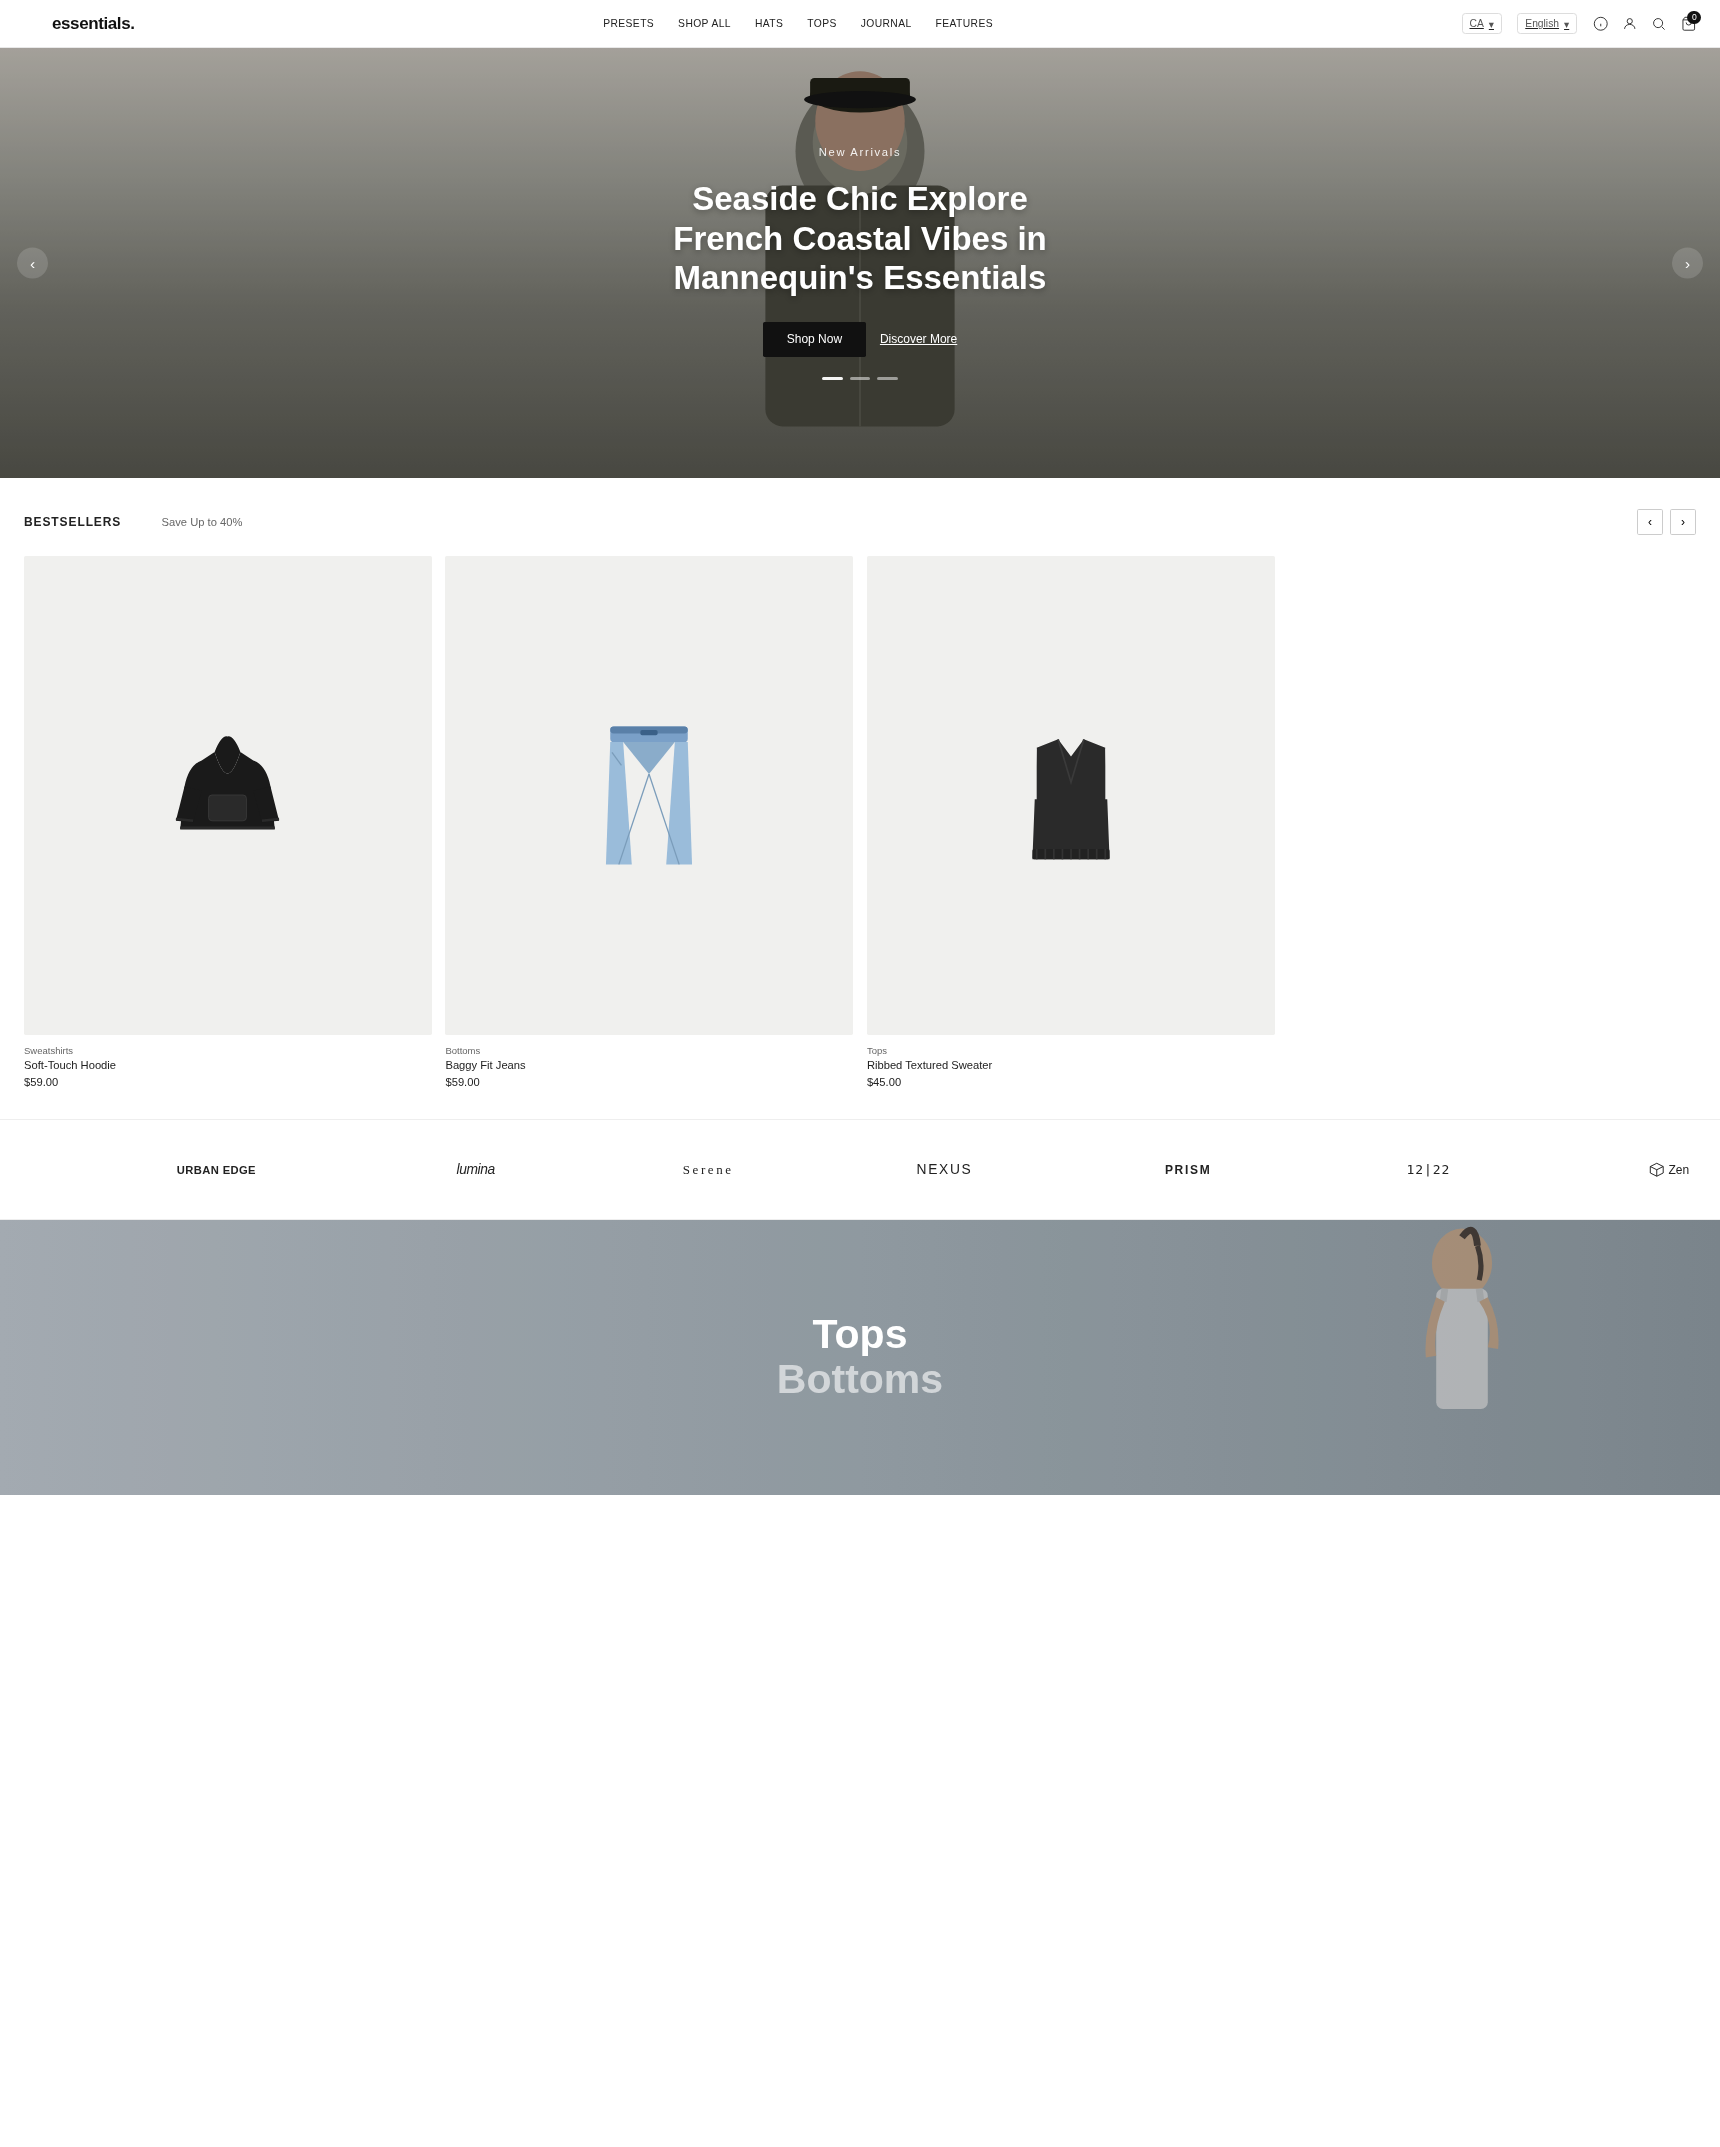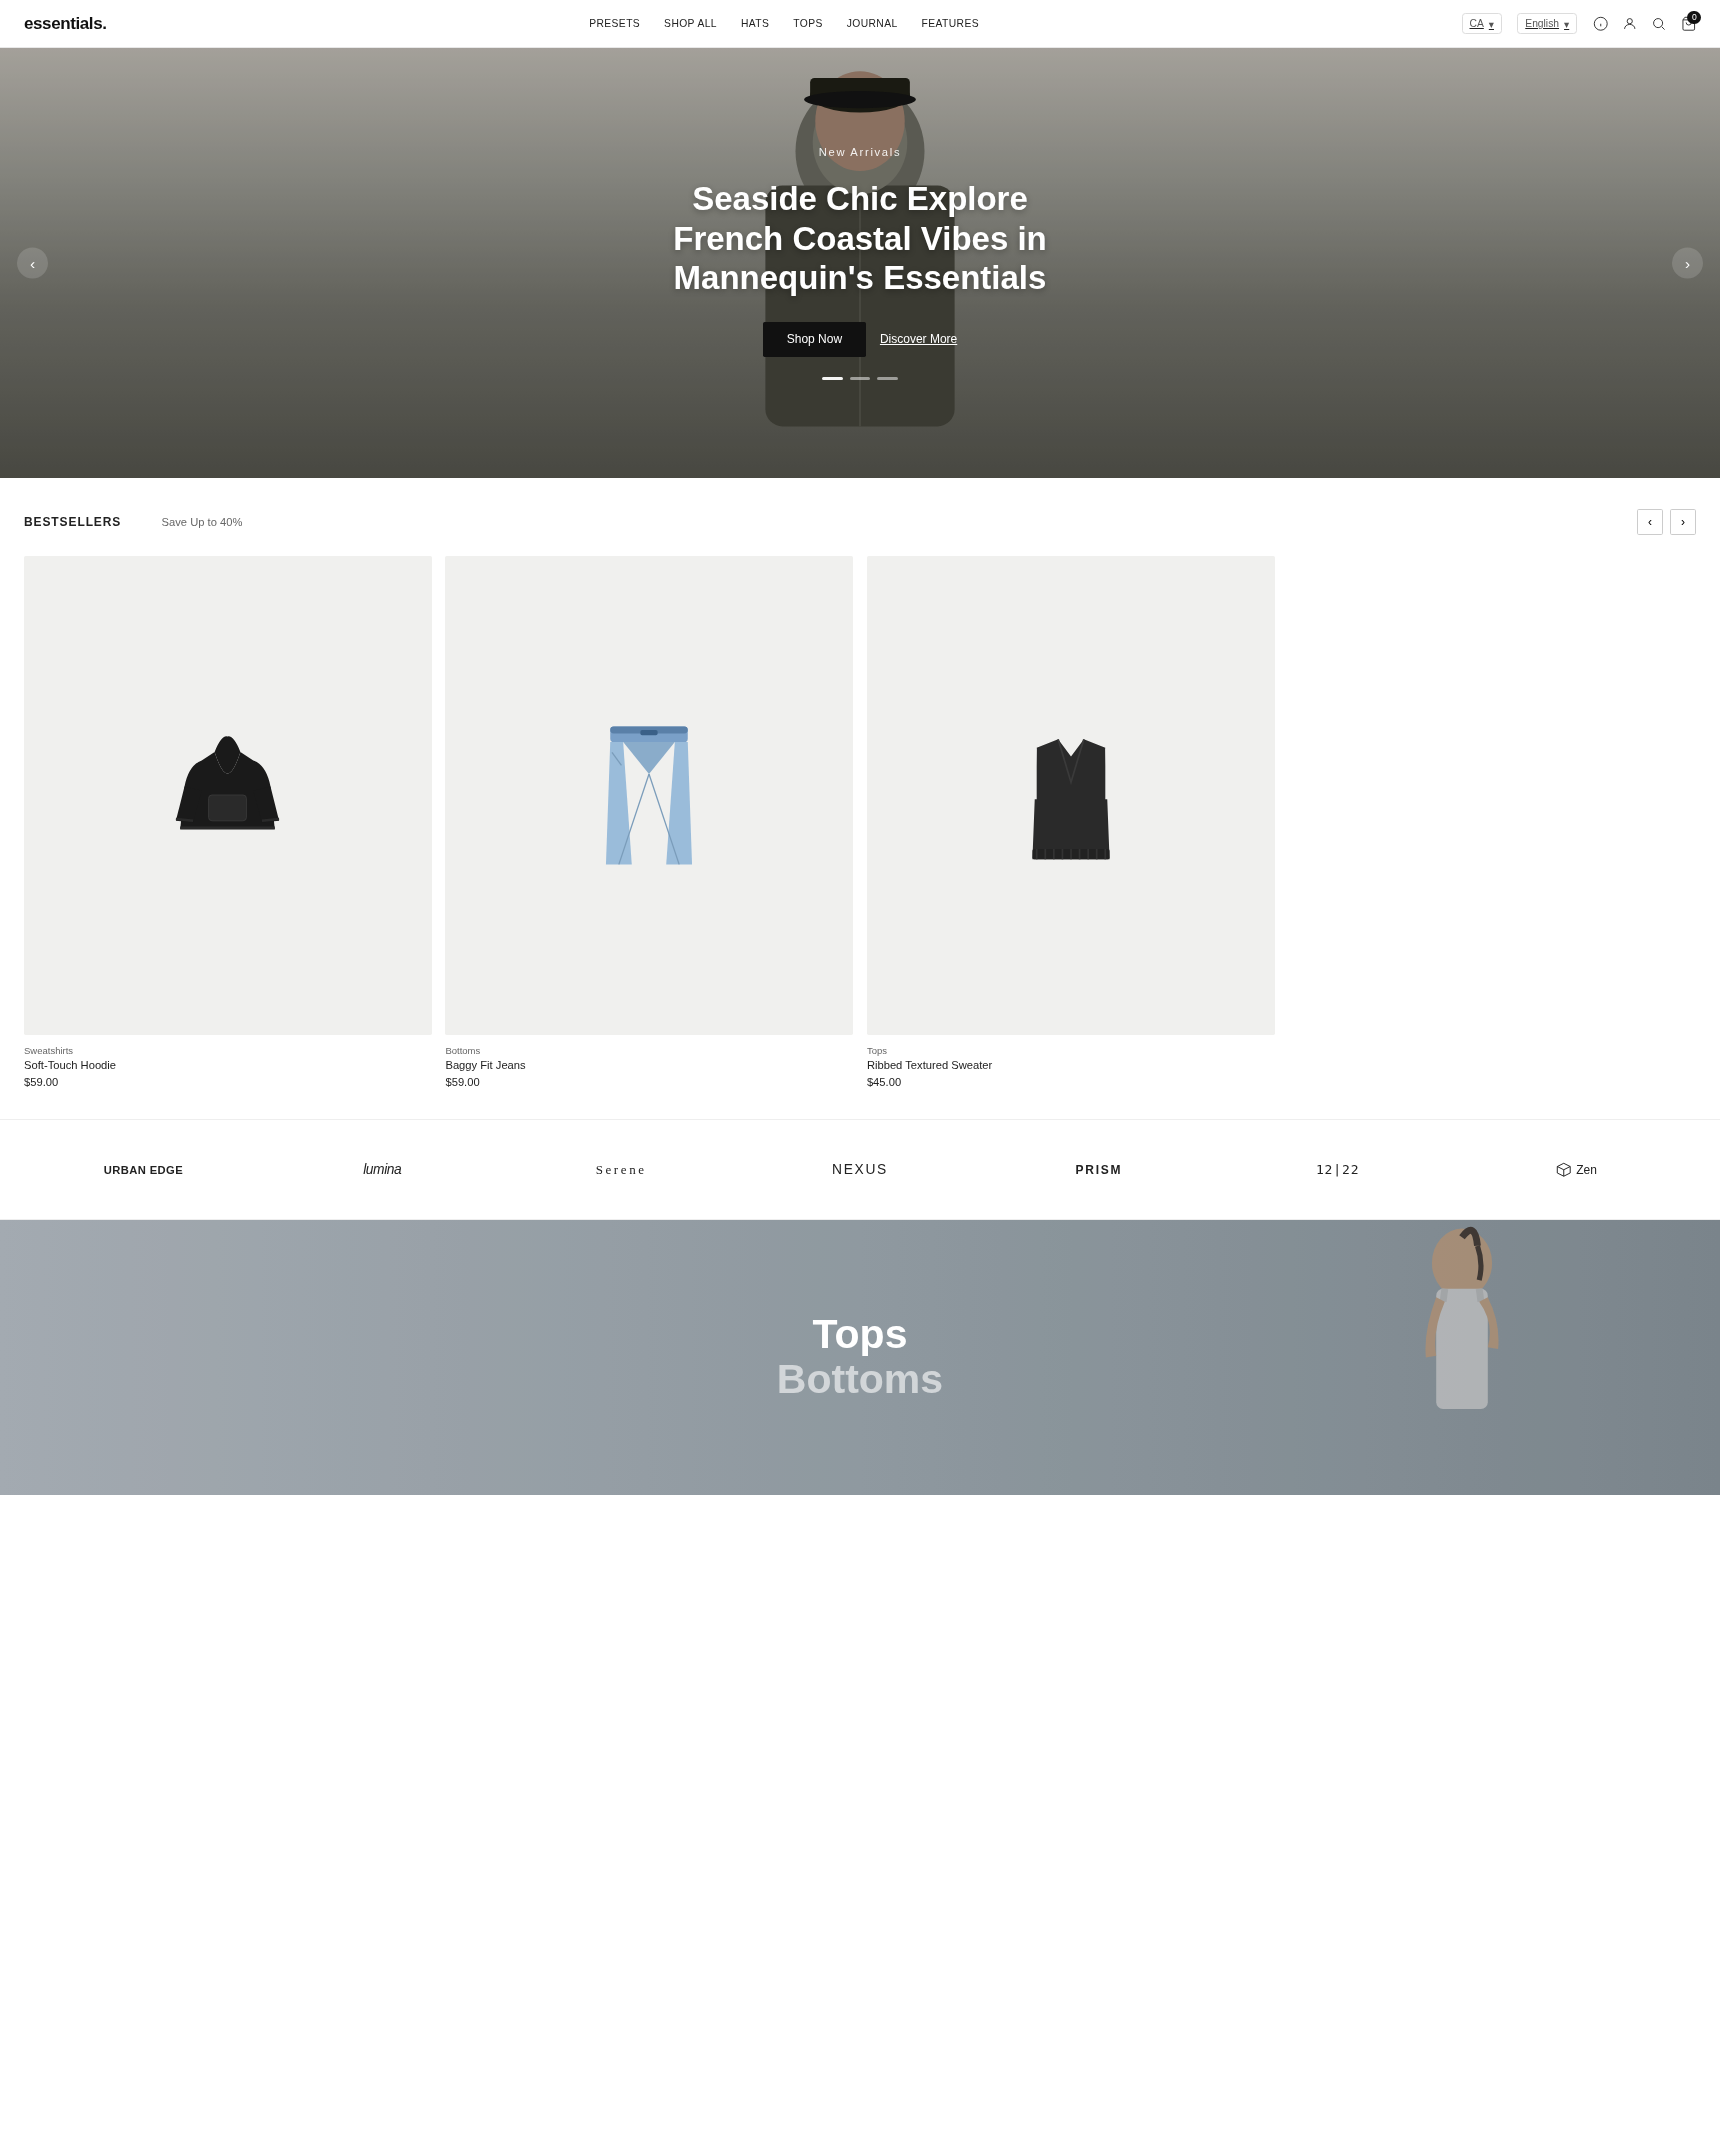--- a/index.html
+++ b/index.html
@@ -4,21 +4,21 @@
   <style>
     * { margin: 0; padding: 0; box-sizing: border-box; }
     body { font-family: -apple-system, BlinkMacSystemFont, 'Segoe UI', Helvetica, Arial, sans-serif; background: #fff; color: #222; }
 
     
     header {
       display: flex; align-items: center; justify-content: space-between;
       padding: 0 24px; height: 48px; border-bottom: 0.9px solid #e8e8e8;
       position: sticky; top: 0; background: #fff; z-index: 100;
     }
-    .logo { font-size: 17px; font-weight: 700; letter-spacing: -0.4px; color: #111; cursor: pointer; }
+    .logo { font-size: 17px; font-weight: 700; letter-spacing: -0.4px; color: #111; cursor: pointer; margin-left: 28px; }
     nav { display: flex; gap: 24px; }
     nav a { font-size: 10.3px; font-weight: 500; letter-spacing: 0.4px; color: #222; text-decoration: none; cursor: pointer; }
     .header-right { display: flex; align-items: center; gap: 15.5px; }
     .locale-select { display: flex; align-items: center; gap: 5px; font-size: 11.2px; cursor: pointer; border: 0.9px solid #ddd; border-radius: 3.4px; padding: 3.4px 6.9px; text-decoration: underline; }
     .locale-select span { font-size: 10.3px; color: #555; }
     .header-icons { display: flex; gap: 13.8px; align-items: center; }
     .header-icon { cursor: pointer; color: #333; font-size: 15.5px; display: flex; align-items: center; justify-content: center; }
     .cart-icon-wrap { position: relative; }
     .cart-badge { position: absolute; top: -5.2px; right: -5.2px; background: #111; color: #fff; border-radius: 50%; width: 13.8px; height: 13.8px; font-size: 8.6px; display: flex; align-items: center; justify-content: center; }
 
@@ -72,21 +72,21 @@
     .product-img-placeholder { width: 70%; height: 70%; display: flex; align-items: center; justify-content: center; }
     .product-category { font-size: 9.5px; color: #666; margin-bottom: 2.6px; }
     .product-category.sale { color: #c00; }
     .product-name { font-size: 11.2px; color: #222; margin-bottom: 5.2px; }
     .product-price { font-size: 11.2px; color: #222; }
     .product-price-original { font-size: 11.2px; color: #aaa; text-decoration: line-through; margin-left: 5.2px; }
 
     
     .brands-section { padding: 27.5px 24px; border-top: 0.9px solid #eee; border-bottom: 0.9px solid #eee; }
     .brands-grid { display: grid; grid-template-columns: repeat(7, 1fr); gap: 0; align-items: center; }
-    .brand-item { display: flex; align-items: center; justify-content: center; padding: 13.8px 6.9px; }
+    .brand-item { display: flex; align-items: center; justify-content: flex-end; padding: 13.8px 6.9px; }
     .brand-name { font-size: 11.2px; font-weight: 700; letter-spacing: 0.4px; color: #222; text-transform: uppercase; }
     .brand-name.light { font-weight: 400; font-style: italic; font-size: 13.8px; text-transform: none; letter-spacing: -0.4px; }
     .brand-name.serif { font-family: Georgia, serif; font-weight: 400; font-size: 13px; text-transform: none; letter-spacing: 2.6px; }
     .brand-name.sans { font-weight: 400; font-size: 13.8px; letter-spacing: 1.7px; }
     .brand-name.bold-spaced { font-weight: 800; letter-spacing: 1.7px; font-size: 12px; }
     .brand-name.mono { font-family: monospace; font-weight: 400; font-size: 13px; letter-spacing: 0.9px; }
     .brand-zen { display: flex; align-items: center; gap: 4.3px; font-size: 12px; font-weight: 500; }
     .zen-icon { width: 15.5px; height: 15.5px; }
 
     

